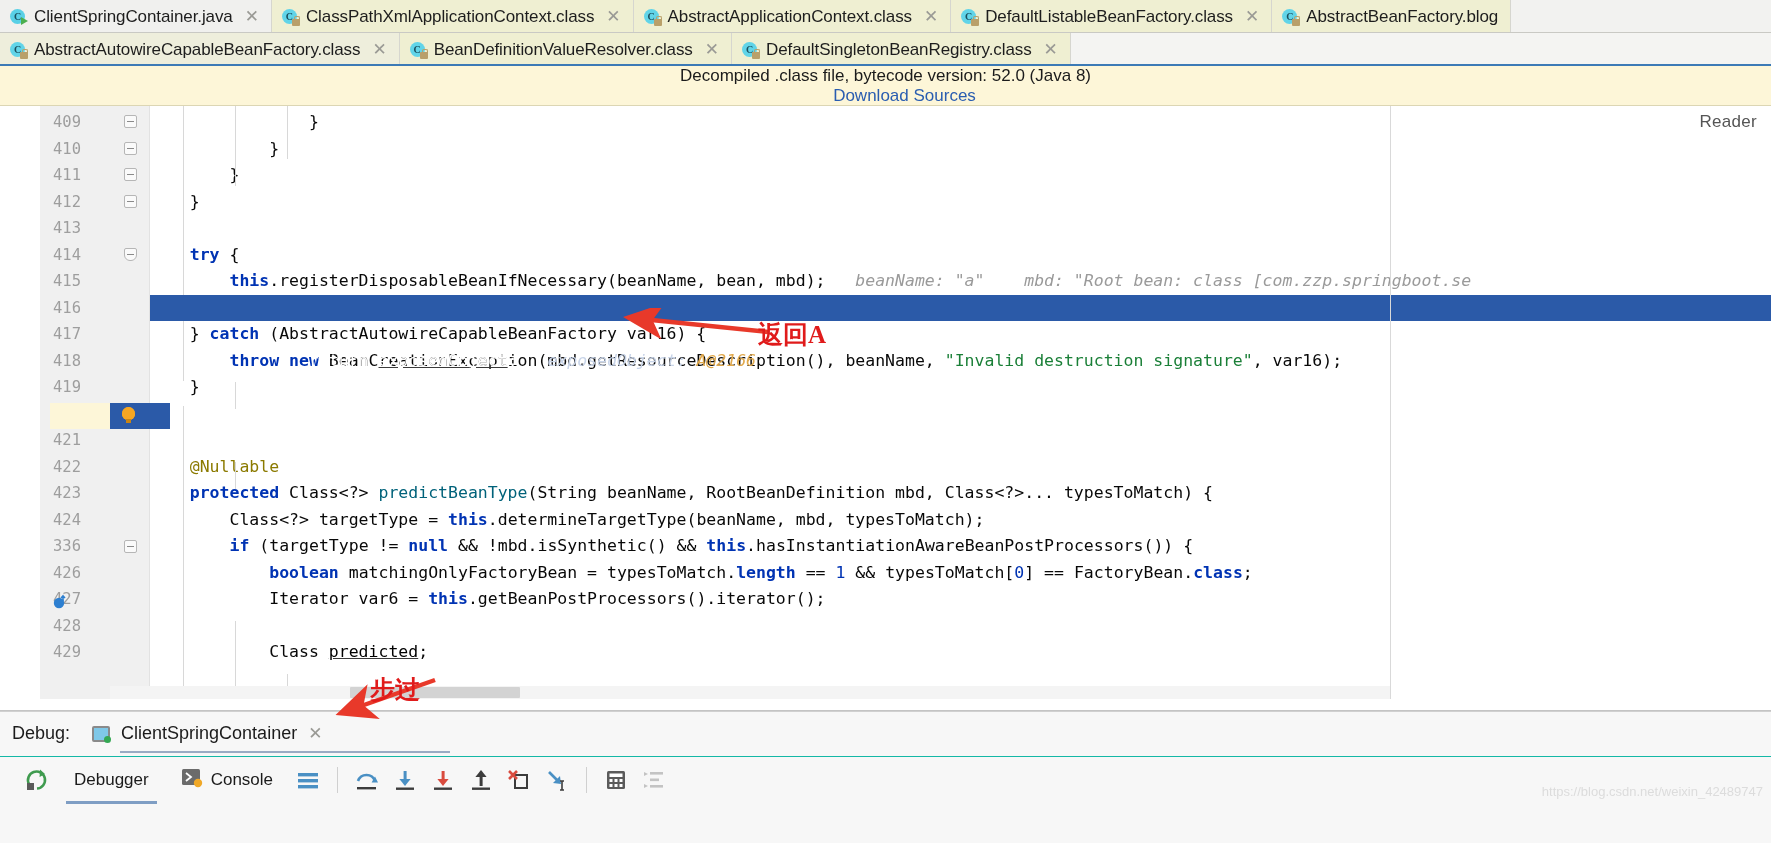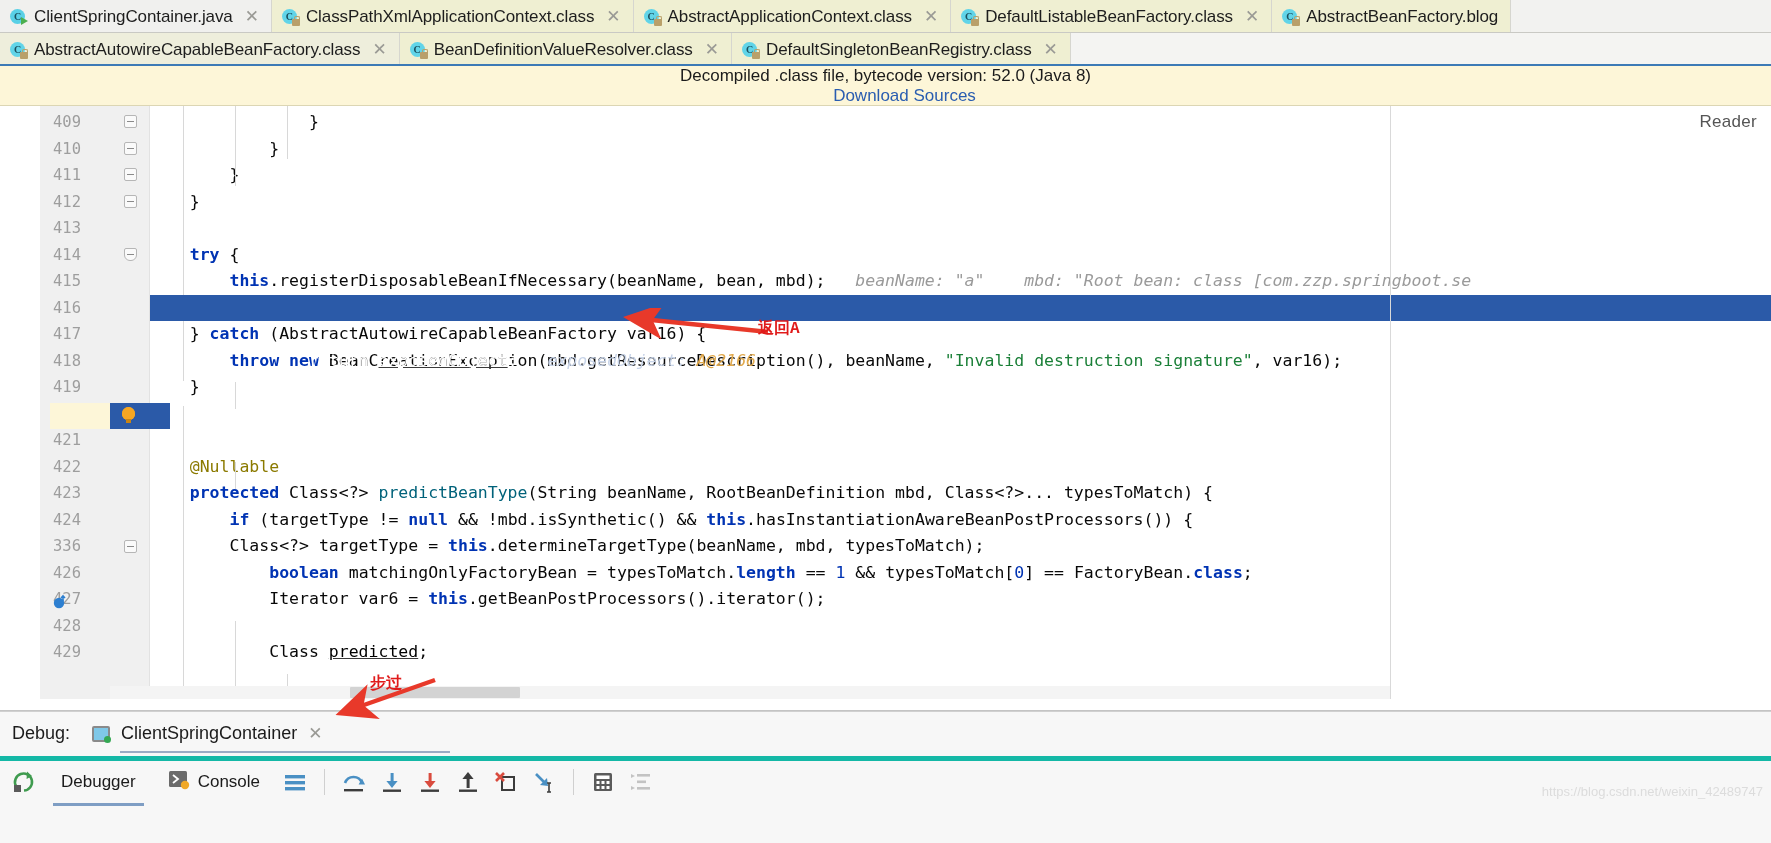--- a/index.html
+++ b/index.html
@@ -198,22 +198,22 @@
     height: 13px; width: 1280px; background: #f4f4f4;
   }
   .hscroll .thumb {
     position: absolute; left: 240px; top: 1px;
     height: 11px; width: 170px; background: #d3d3d3; border-radius: 1px;
   }
 
   
   .annot-text {
     position: absolute; color: #e01b1b;
-    font-size: 16px; font-weight: 600;
-    font-family: Liberation Mono, monospace;
+    font-size: 25px; font-weight: 600;
+    font-family: Liberation Serif, serif;
     pointer-events: none;
   }
   svg.annot-arrow { position: absolute; pointer-events: none; }
 
   
   .debugpanel {
     position: absolute; left:0; right:0; bottom: 0;
     height: 133px;
     background: #f7f7f7;
     border-top: 1px solid #c4c4c4;
@@ -236,22 +236,22 @@
   }
   .runcfg .cfgname { font-size: 18px; color:#1b1b1b; }
   .runcfg .closex { color:#9a9a95; font-size:17px; }
   .tabunderline {
     position:absolute; left:120px; top:40px; width: 330px; height: 2px;
     background: #9aabc4;
   }
 
   .debugtoolbar {
     height: 47px; display: flex; align-items: center;
-    border-top: 5px solid #14b8a6;
-    padding-left: 3px;
+    border-top: 1px solid #14b8a6;
+    padding-left: 16px;
     position: relative;
   }
   .rerun { width: 42px; display:flex;align-items:center;justify-content:center; }
   .dtab {
     display:flex;align-items:center;gap:8px;
     padding: 0 16px; height:47px; font-size:17px; color:#1b1b1b;
     position: relative;
   }
   .dtab.sel::after{
     content:""; position:absolute; left:8px; right:8px; bottom:0;
@@ -411,22 +411,22 @@
         <span class="hl-text" style="position:relative"><span class="plain hl-text">        return </span><span class="hl-text fieldu">exposedObject</span><span class="hl-text">;</span><span class="hint">   exposedObject: <span class="hv">A@2166</span></span></span>
       </div>
 
       <div class="ln"><span class="plain">    } </span><span class="kw">catch</span><span class="plain"> (AbstractAutowireCapableBeanFactory var16) {</span></div>
       <div class="ln"><span class="plain">        </span><span class="kw">throw new</span><span class="plain"> BeanCreationException(mbd.getResourceDescription(), beanName, </span><span class="str">"Invalid destruction signature"</span><span class="plain">, var16);</span></div>
       <div class="ln plain">    }</div>
       <div class="ln plain">}</div>
       <div class="ln">&nbsp;</div>
       <div class="ln"><span class="ann">    @Nullable</span></div>
       <div class="ln"><span class="kw">    protected</span><span class="plain"> Class&lt;?&gt; </span><span class="fn">predictBeanType</span><span class="plain">(String beanName, RootBeanDefinition mbd, Class&lt;?&gt;... typesToMatch) {</span></div>
+      <div class="ln"><span class="plain">        Class&lt;?&gt; targetType = </span><span class="kw">this</span><span class="plain">.determineTargetType(beanName, mbd, typesToMatch);</span></div>
       <div class="ln"><span class="plain">        </span><span class="kw">if</span><span class="plain"> (targetType != </span><span class="kw">null</span><span class="plain"> &amp;&amp; !mbd.isSynthetic() &amp;&amp; </span><span class="kw">this</span><span class="plain">.hasInstantiationAwareBeanPostProcessors()) {</span></div>
-      <div class="ln"><span class="plain">        Class&lt;?&gt; targetType = </span><span class="kw">this</span><span class="plain">.determineTargetType(beanName, mbd, typesToMatch);</span></div>
       <div class="ln"><span class="plain">            </span><span class="kw">boolean</span><span class="plain"> matchingOnlyFactoryBean = typesToMatch.</span><span class="kw">length</span><span class="plain"> == </span><span class="num">1</span><span class="plain"> &amp;&amp; typesToMatch[</span><span class="num">0</span><span class="plain">] == FactoryBean.</span><span class="kw">class</span><span class="plain">;</span></div>
       <div class="ln"><span class="plain">            Iterator var6 = </span><span class="kw">this</span><span class="plain">.getBeanPostProcessors().iterator();</span></div>
       <div class="ln">&nbsp;</div>
       <div class="ln"><span class="plain">            Class </span><span class="fieldu">predicted</span><span class="plain">;</span></div>
 
     </div>
 
     <div class="bulb" style="position:absolute; left:122px; top:301px; z-index:6;">
       <span class="glass"></span>
         <span class="base"></span>

